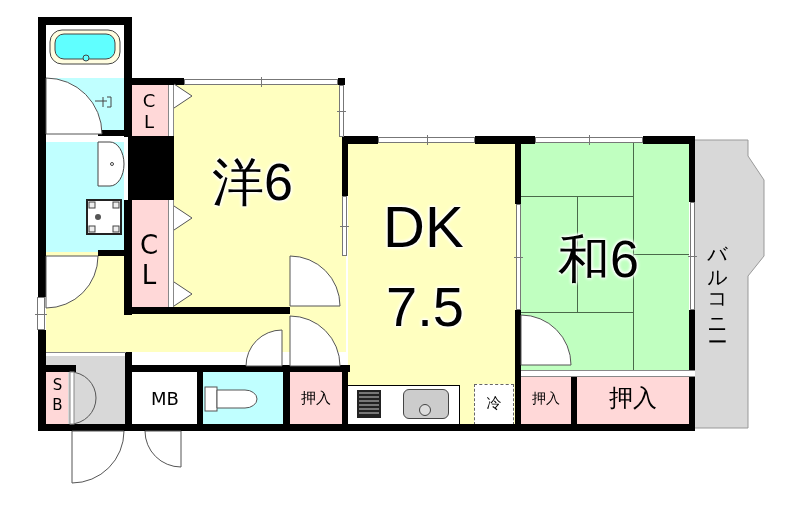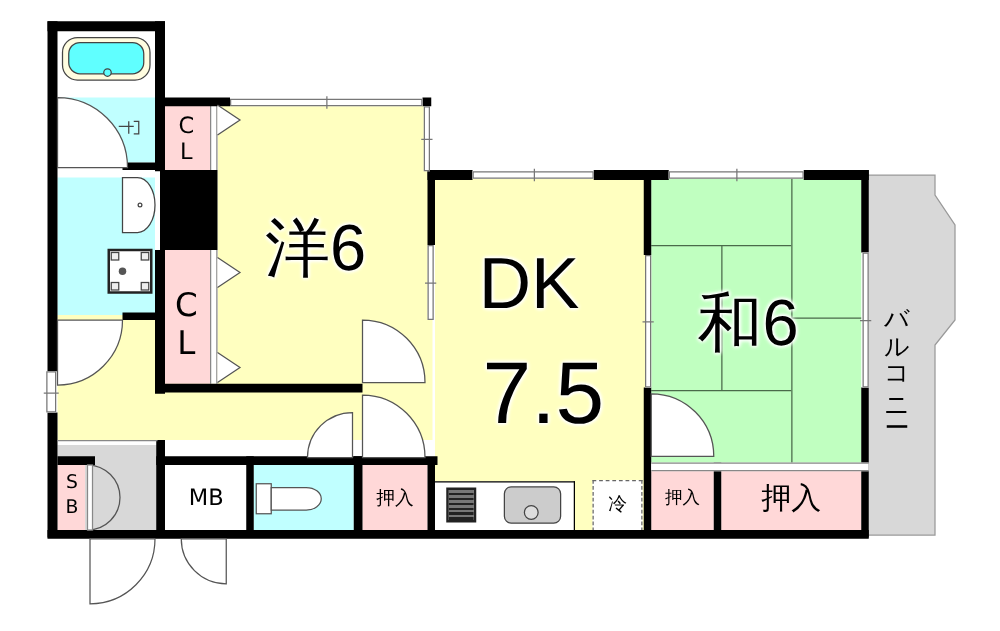--- a/index.html
+++ b/index.html
@@ -171,23 +171,23 @@
   <rect x="26" y="2" width="6" height="6" fill="#eee" stroke="#444"></rect>
   <rect x="2" y="26" width="6" height="6" fill="#eee" stroke="#444"></rect>
   <rect x="26" y="26" width="6" height="6" fill="#eee" stroke="#444"></rect>
   <circle cx="11" cy="17" r="3" fill="#555"></circle>
 </svg>
 <svg style="left:205px;top:385px;" width="60" height="30">
   <rect x="0" y="2" width="12" height="24" fill="#fff" stroke="#555"></rect>
   <path d="M12,5 L40,5 A12,9 0 0 1 40,23 L12,23 Z" fill="#fff" stroke="#555"></path>
 </svg>
 
-<div class="big-label" style="left:212px;top:173px;">洋6</div>
+<div class="big-label" style="left:212px;top:156px;">洋6</div>
 <div class="big-label" style="left:383px;top:198px;font-size:58px;">DK</div>
-<div class="big-label" style="left:386px;top:279px;font-size:70px;">7.5</div>
+<div class="big-label" style="left:386px;top:279px;font-size:56px;">7.5</div>
 <div class="big-label" style="left:558px;top:233px;">和6</div>
 <div class="small-label vtext" style="left:708px;top:232px;font-size:20px;">バルコニー</div>
 
 <div class="small-label" style="left:132px;top:90px;width:34px;font-size:18px;line-height:19px;">
   <span class="vtext" style="letter-spacing:0;">CL</span>
 </div>
 <div class="small-label" style="left:132px;top:230px;width:34px;font-size:26px;line-height:28px;">
   <span class="vtext" style="letter-spacing:0;">CL</span>
 </div>
 

